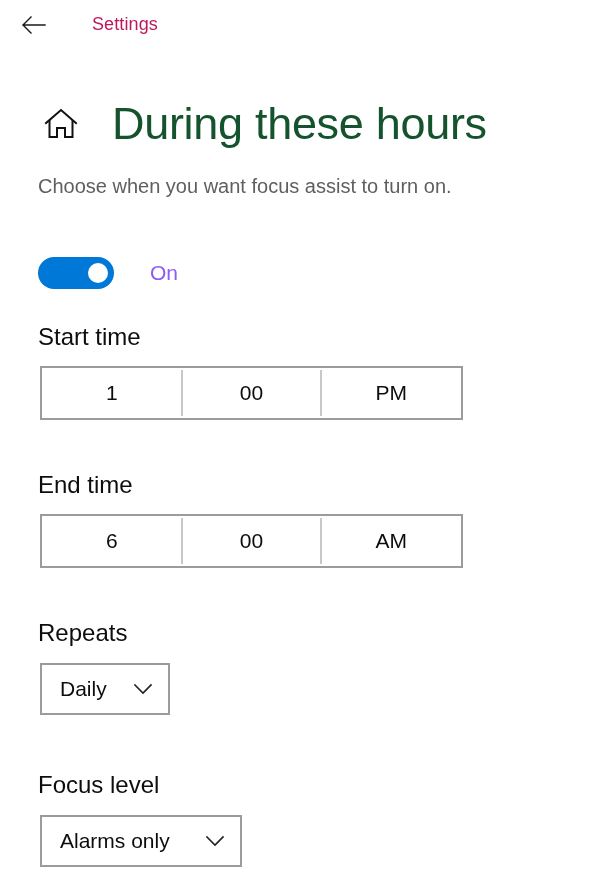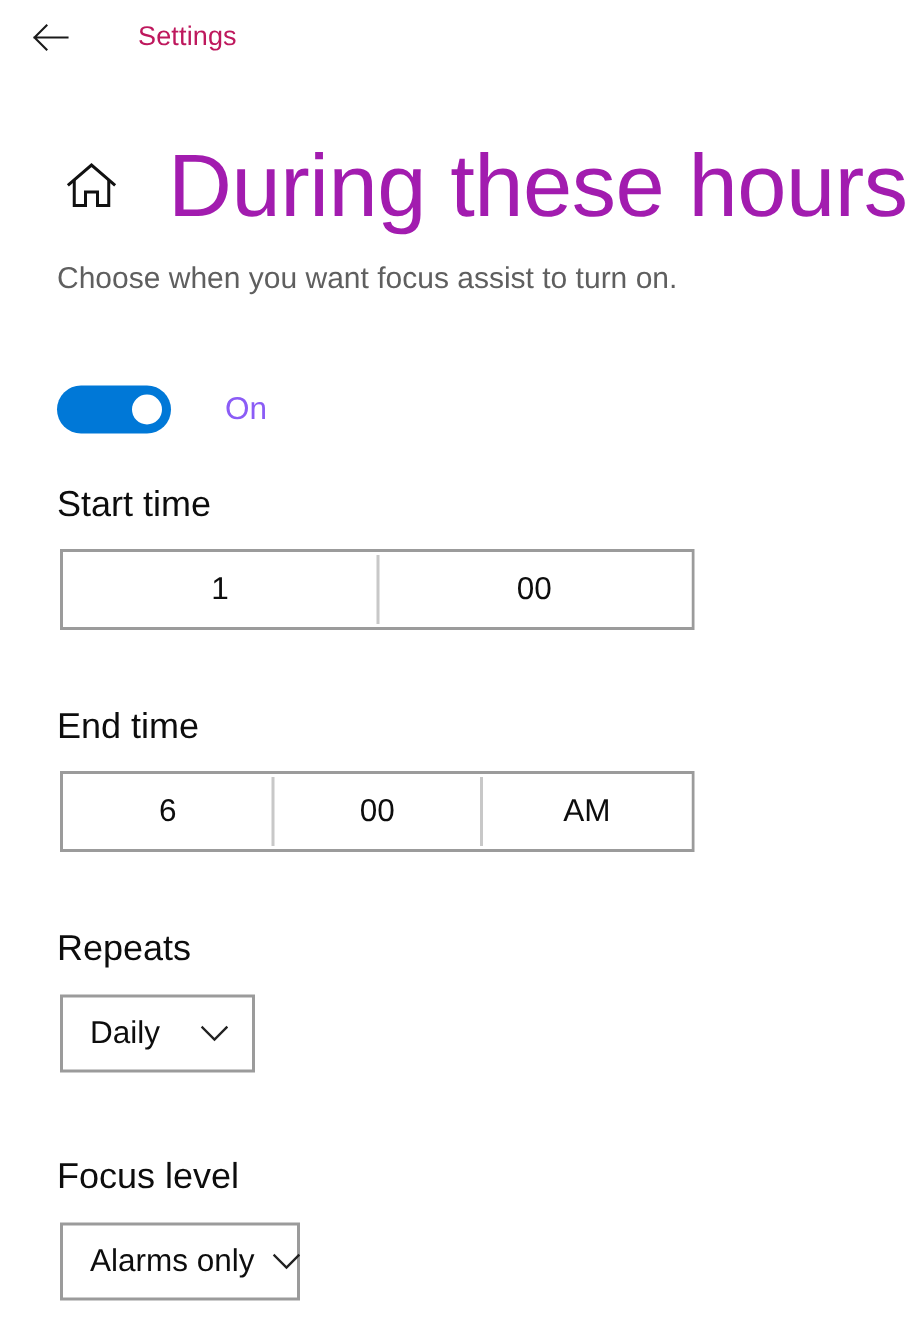--- a/index.html
+++ b/index.html
@@ -67,24 +67,24 @@
     display: flex;
     align-items: center;
     justify-content: center;
     cursor: pointer;
   }
   .home-icon svg { display: block; }
   .page-title {
     position: absolute;
     left: 112px;
     top: 0px;
-    font-size: 59px;
+    font-size: 45px;
     font-weight: 300;
     line-height: 58px;
-    color: #a21caf;
+    color: #14532d;
     letter-spacing: -0.3px;
     white-space: nowrap;
   }
 
   .page-subtitle {
     position: absolute;
     left: 38px;
     top: 172px;
     font-size: 20px;
     line-height: 28px;
@@ -192,21 +192,21 @@
     padding: 0 14px 0 18px;
     cursor: pointer;
   }
   .dd-repeats {
     top: 663px;
     width: 130px;
     justify-content: space-between;
   }
   .dd-focus {
     top: 815px;
-    width: 160px;
+    width: 202px;
     justify-content: space-between;
   }
   .dd-value {
     font-size: 21px;
     line-height: 26px;
     color: #0d0d0d;
     white-space: nowrap;
   }
   .dd-chevron {
     display: flex;
@@ -249,20 +249,21 @@
   <button class="toggle-switch">
     <span class="toggle-knob"></span>
   </button>
   <span class="toggle-label">On</span>
 </div>
 
 <div class="field-label label-start">Start time</div>
 <div class="time-picker picker-start">
   <div class="time-seg">1</div>
   <div class="time-seg">00</div>
+  <div class="time-seg">PM</div>
 </div>
 
 <div class="field-label label-end">End time</div>
 <div class="time-picker picker-end">
   <div class="time-seg">6</div>
   <div class="time-seg">00</div>
   <div class="time-seg">AM</div>
 </div>
 
 <div class="field-label label-repeats">Repeats</div>

